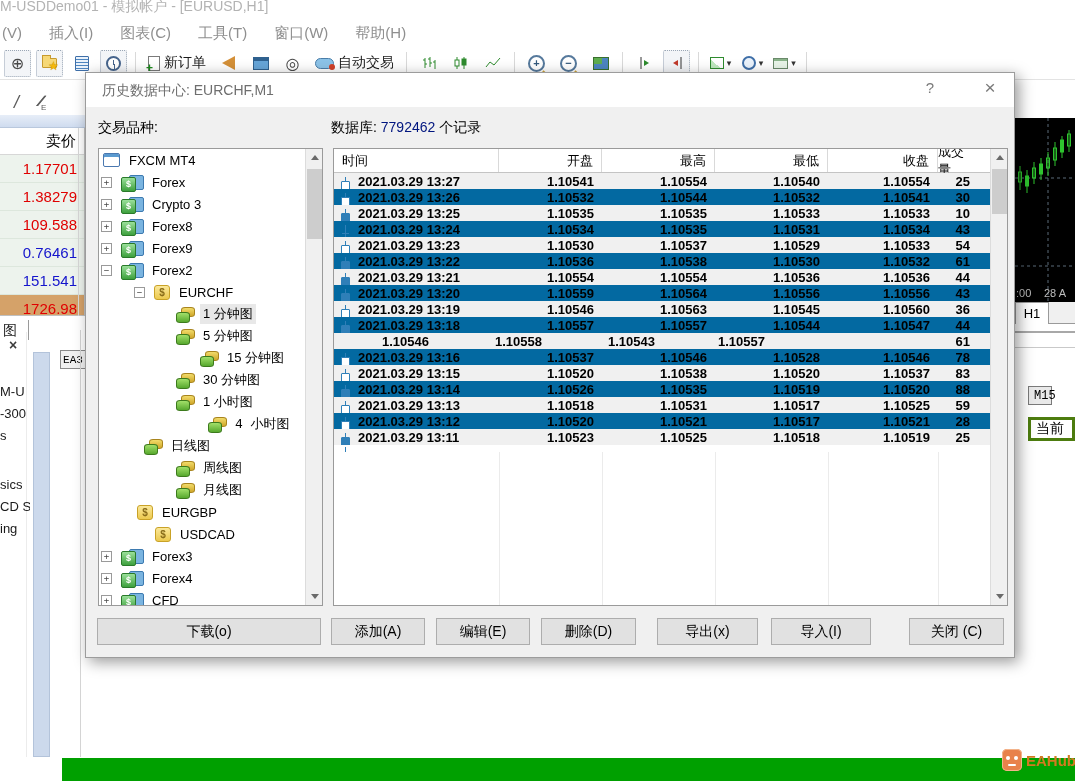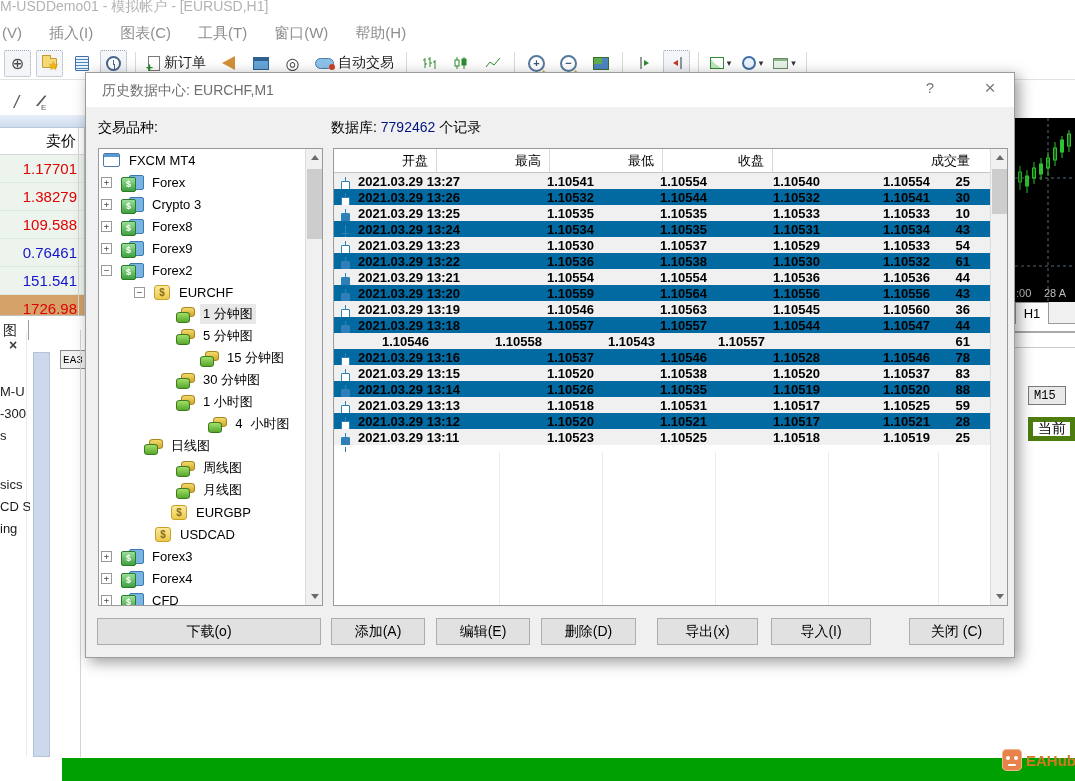--- a/index.html
+++ b/index.html
@@ -67,23 +67,23 @@
   .frag{position:absolute;left:0;width:30px;overflow:hidden;font-size:13px;color:#1a1a1a;white-space:nowrap}
 
   
   .chart-bg{position:absolute;left:1015px;top:118px;width:60px;height:184px;background:#000}
   .chart-axis{position:absolute;top:287px;font-size:11px;color:#bdbdbd}
   .tab-h1{position:absolute;left:1015px;top:302px;width:34px;height:22px;background:#fff;border:1px solid #9a9a9a;border-bottom:none;
           font-size:13px;display:flex;align-items:center;justify-content:center}
   .tab-rest{position:absolute;left:1049px;top:302px;width:26px;height:22px;background:#f0f0f0;border-bottom:1px solid #9a9a9a}
   .rline1{position:absolute;left:1015px;top:331px;width:60px;height:2px;background:#a8a8a8}
   .rline2{position:absolute;left:1015px;top:347px;width:60px;height:1px;background:#c9c9c9}
-  .m15-box{position:absolute;left:1028px;top:386px;width:38px;height:19px;background:#e9e9e9;border:1px solid #7a7a7a;
+  .m15-box{position:absolute;left:1028px;top:386px;width:24px;height:19px;background:#e9e9e9;border:1px solid #7a7a7a;
            font:12px "Liberation Mono","DejaVu Sans Mono",monospace;display:flex;align-items:center;padding-left:5px}
-  .cur-box{position:absolute;left:1028px;top:417px;width:47px;height:24px;background:#fff;border:5px solid #4d7c0f;
+  .cur-box{position:absolute;left:1028px;top:417px;width:47px;height:24px;background:#fff;border:3px solid #4d7c0f;
            font-size:14px;display:flex;align-items:center;padding-left:5px}
 
   
   .green-bar{position:absolute;left:62px;top:758px;width:1013px;height:23px}
   .brand{position:absolute;left:1002px;top:749px;display:flex;align-items:center;gap:4px;z-index:3}
   .bot{width:20px;height:22px;background:#e8824b;border-radius:5px;position:relative;box-shadow:0 0 0 1px #f3b48c inset}
   .bot::before{content:'';position:absolute;left:4px;top:7px;width:4px;height:4px;border-radius:50%;background:#fff;box-shadow:8px 0 0 #fff}
   .bot::after{content:'';position:absolute;left:6px;top:15px;width:8px;height:2px;background:#fff;border-radius:1px}
   .brand-text{font-size:15px;font-weight:bold;color:#d27a20}
 
@@ -428,21 +428,21 @@
             <span class="tlbl">日线图</span>
           </div>
           <div class="tree-row" style="padding-left: 77px;">
             <span class="ti ti-tf"></span>
             <span class="tlbl">周线图</span>
           </div>
           <div class="tree-row" style="padding-left: 77px;">
             <span class="ti ti-tf"></span>
             <span class="tlbl">月线图</span>
           </div>
-          <div class="tree-row" style="padding-left: 48px; margin-left: 24px;">
+          <div class="tree-row" style="padding-left: 38px;">
             <span class="ti ti-symbol"></span>
             <span class="tlbl">EURGBP</span>
           </div>
           <div class="tree-row" style="padding-left: 56px;">
             <span class="ti ti-symbol"></span>
             <span class="tlbl">USDCAD</span>
           </div>
           <div class="tree-row" style="padding-left: 2px;">
             <span class="exp">+</span>
             <span class="ti ti-group"></span>
@@ -465,20 +465,21 @@
           </span>
         <span class="sthumb" style="top:20px;height:70px"></span>
         <span class="sarr down">
             <i class="tri-down"></i>
           </span>
       </div>
     </div>
 
     <div class="panel table-panel">
       <div class="thead">
+          <div class="hcell col0">时间</div>
           <div class="hcell col1">开盘</div>
           <div class="hcell col2">最高</div>
           <div class="hcell col3">最低</div>
           <div class="hcell col4">收盘</div>
           <div class="hcell col5">成交量</div>
         </div>
       <div class="vl" style="left:165px"></div>
       <div class="vl" style="left:268px"></div>
       <div class="vl" style="left:381px"></div>
       <div class="vl" style="left:494px"></div>

